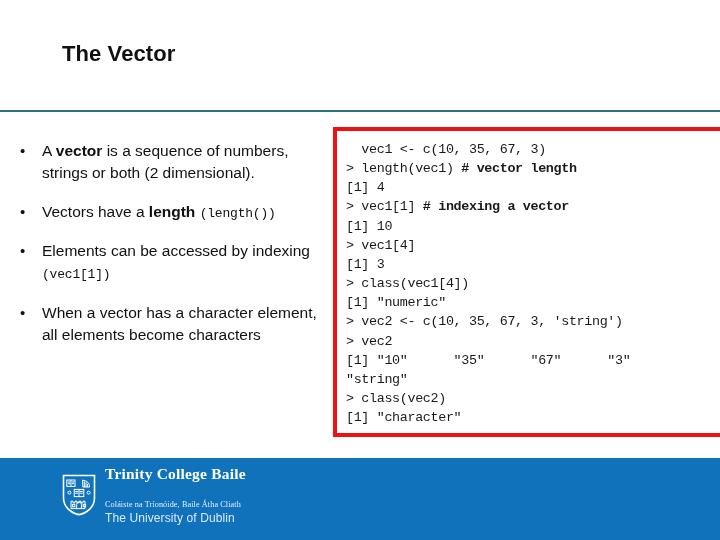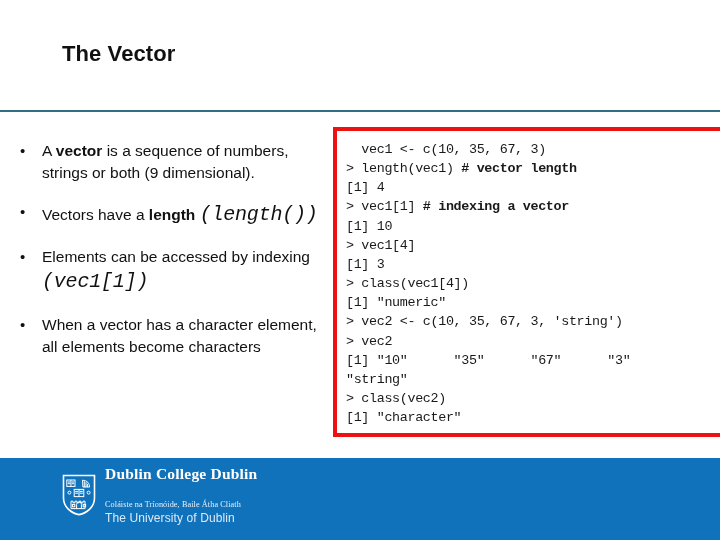--- a/index.html
+++ b/index.html
@@ -64,23 +64,22 @@
     top: 0;
     font-size: 15px;
     line-height: 1.42;
     color: #111111;
   }
   .bullet b {
     font-weight: bold;
   }
   .bullet .code {
     font-family: "Liberation Mono", "DejaVu Sans Mono", monospace;
-    font-size: 20px;
+    font-size: 13px;
     letter-spacing: -0.2px;
-    font-style: italic;
   }
 
   
   .code-panel {
     position: absolute;
     left: 333px;
     top: 127px;
     width: 420px;
     height: 310px;
     box-sizing: border-box;
@@ -154,21 +153,21 @@
 </head>
 <body>
 
 <div class="slide">
 
   <div class="slide-title">The Vector</div>
 
   <div class="title-rule"></div>
 
   <div class="bullets" id="bullet-list">
-      <div class="bullet"><span class="marker">•</span><span>A </span><b>vector</b><span> is a sequence of numbers, strings or both (9 dimensional).</span></div>
+      <div class="bullet"><span class="marker">•</span><span>A </span><b>vector</b><span> is a sequence of numbers, strings or both (2 dimensional).</span></div>
       <div class="bullet"><span class="marker">•</span><span>Vectors have a </span><b>length</b><span> </span><span class="code">(length())</span></div>
       <div class="bullet"><span class="marker">•</span><span>Elements can be accessed by indexing </span><span class="code">(vec1[1])</span></div>
       <div class="bullet"><span class="marker">•</span><span>When a vector has a character element, all elements become characters</span></div>
     </div>
 
   <div class="code-panel">
     <pre id="code-block"><span>  vec1 &lt;- c(10, 35, 67, 3)</span>
 <span>&gt; length(vec1) </span><b># vector length</b>
 <span>[1] 4</span>
 <span>&gt; vec1[1] </span><b># indexing a vector</b>
@@ -219,20 +218,20 @@
         <circle cx="26.6" cy="18.6" r="1.5" fill="none" stroke="#ffffff" stroke-width="1"></circle>
 
         <g stroke="#ffffff" stroke-width="1" fill="none">
           <path d="M9 34.6 V27.2 h2 v1.6 h2 v-1.6 h2 v1.6 h2 v-1.6 h2 v1.6 h2 v-1.6 h2 v7.4 Z"></path>
           <path d="M14.6 34.6 v-4.2 a2.4 2.4 0 0 1 4.8 0 v4.2"></path>
           <rect x="10.4" y="30.4" width="2.4" height="2.4"></rect>
           <rect x="21.2" y="30.4" width="2.4" height="2.4"></rect>
         </g>
       </svg>
       <div class="logo-text">
-        <div class="logo-name">Dublin College Dublin</div>
+        <div class="logo-name">Trinity College Baile</div>
         <div class="logo-irish">Coláiste na Tríonóide, Baile Átha Cliath</div>
         <div class="logo-sub">The University of Dublin</div>
       </div>
     </div>
   </div>
 
 </div>
 
 </body></html>

